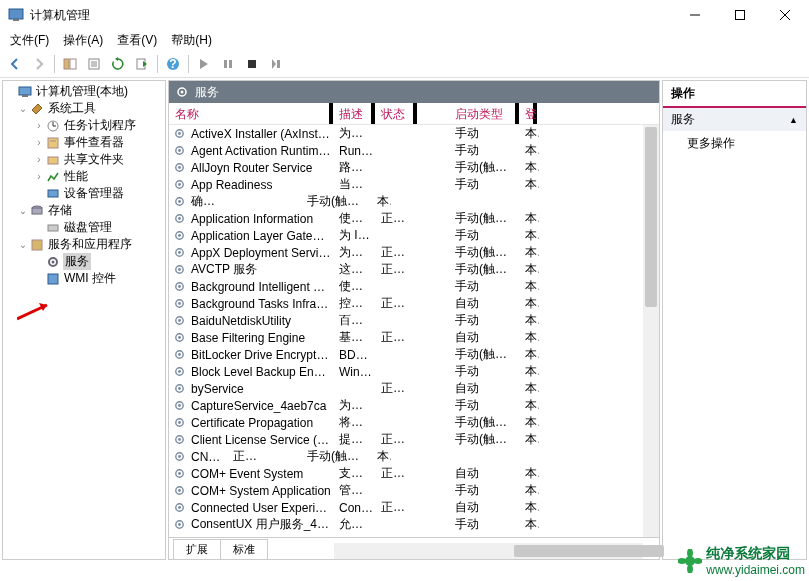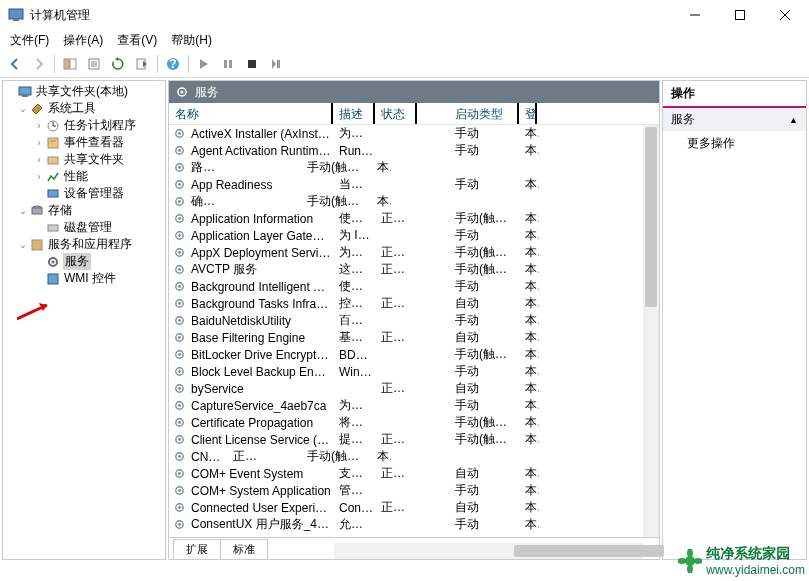--- a/index.html
+++ b/index.html
@@ -27,21 +27,21 @@
 .tree-node.selected span.lbl { background: #d4d4d4; padding: 0 2px; }
 .tree-node .lbl { padding: 0 1px; }
 
 .center { flex: 1; display: flex; flex-direction: column; margin: 2px 0; border: 1px solid #ccc; position: relative; }
 .center-head { background: #6e7a85; color: #fff; height: 22px; display: flex; align-items: center; padding: 0 6px; gap: 6px; }
 .center-head .gear { width: 14px; height: 14px; }
 .center-body { flex: 1; display: flex; overflow: hidden; }
 .desc-pane { width: 165px; padding: 8px; }
 .list-pane { flex: 1; overflow: hidden; position: relative; }
 .list-head { display: flex; height: 22px; border-bottom: 1px solid #e5e5e5; }
-.list-head .col { border-right: 2px solid #000000; padding: 3px 6px; color: #0c4a6e; }
+.list-head .col { border-right: 4px solid #000000; padding: 3px 6px; color: #be185d; }
 .list-rows { overflow: hidden; }
 .row { display: flex; height: 17px; align-items: center; }
 .row .icon { width: 16px; display: flex; justify-content: center; margin-left: 2px; }
 .row .cell { padding: 0 4px; white-space: nowrap; overflow: hidden; text-overflow: ellipsis; }
 .c-name { width: 148px; }
 .c-desc { width: 42px; }
 .c-status { width: 42px; }
 .c-start { width: 70px; margin-left: 32px; }
 .c-acct { width: 18px; }
 .tabs { height: 22px; display: flex; align-items: end; padding: 0 4px; border-top: 1px solid #ccc; }
@@ -178,21 +178,21 @@
 
   <div class="tree-pane" style="position:relative">
     <div class="tree-node" style="padding-left:0">
         <span class="exp"></span>
         <span class="ticon">
           <svg width="14" height="14" viewBox="0 0 14 14">
             <rect x="1" y="2" width="12" height="8" fill="#6a9fd4" stroke="#2a5a8a"></rect>
             <rect x="4" y="10" width="6" height="2" fill="#777"></rect>
           </svg>
         </span>
-        <span class="lbl">共享文件夹(本地)</span>
+        <span class="lbl">计算机管理(本地)</span>
       </div>
     <div class="tree-node" style="padding-left:12px">
         <span class="exp">⌄</span>
         <span class="ticon">
           <svg width="14" height="14" viewBox="0 0 14 14">
             <path d="M2 8 L8 2 L12 6 L6 12 Z" fill="#c7923e" stroke="#8a5a1a"></path>
           </svg>
         </span>
         <span class="lbl">系统工具</span>
       </div>
@@ -340,20 +340,21 @@
     <span class="cell c-start">手动</span>
     <span class="cell c-acct">本</span>
             </div>
             <div class="row">
               <span class="icon">
                 <svg width="13" height="13" viewBox="0 0 14 14">
                   <circle cx="7" cy="7" r="4" fill="none" stroke="#7a8aa0" stroke-width="1.5"></circle>
                   <circle cx="7" cy="7" r="1.5" fill="#7a8aa0"></circle>
                 </svg>
               </span>
+    <span class="cell c-name">AllJoyn Router Service</span>
     <span class="cell c-desc">路由…</span>
     <span class="cell c-status"></span>
     <span class="cell c-start">手动(触发…</span>
     <span class="cell c-acct">本</span>
             </div>
             <div class="row">
               <span class="icon">
                 <svg width="13" height="13" viewBox="0 0 14 14">
                   <circle cx="7" cy="7" r="4" fill="none" stroke="#7a8aa0" stroke-width="1.5"></circle>
                   <circle cx="7" cy="7" r="1.5" fill="#7a8aa0"></circle>

